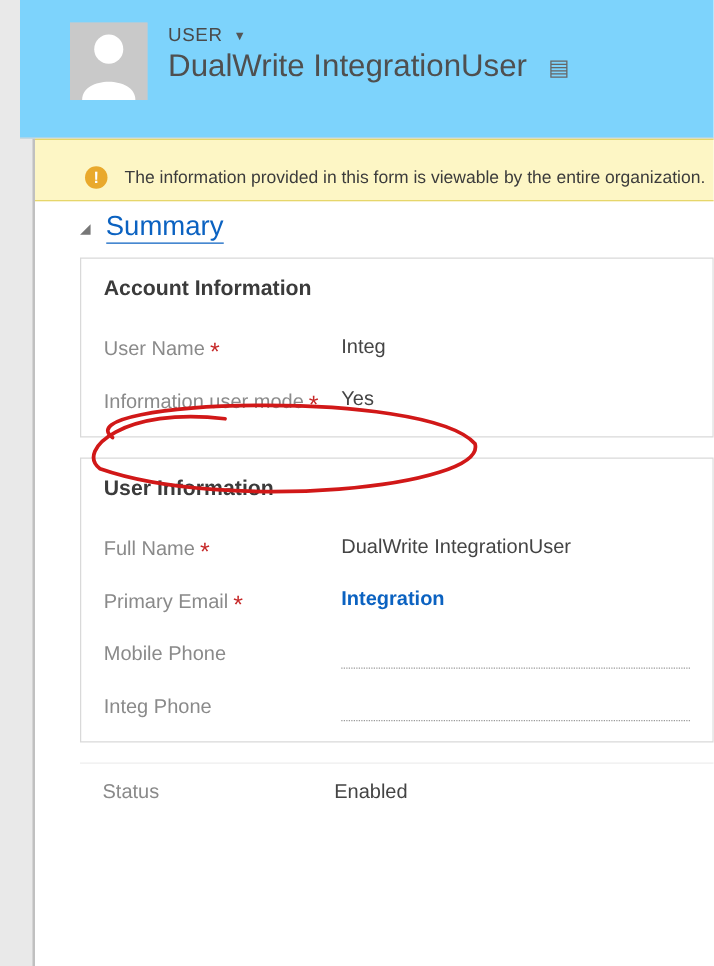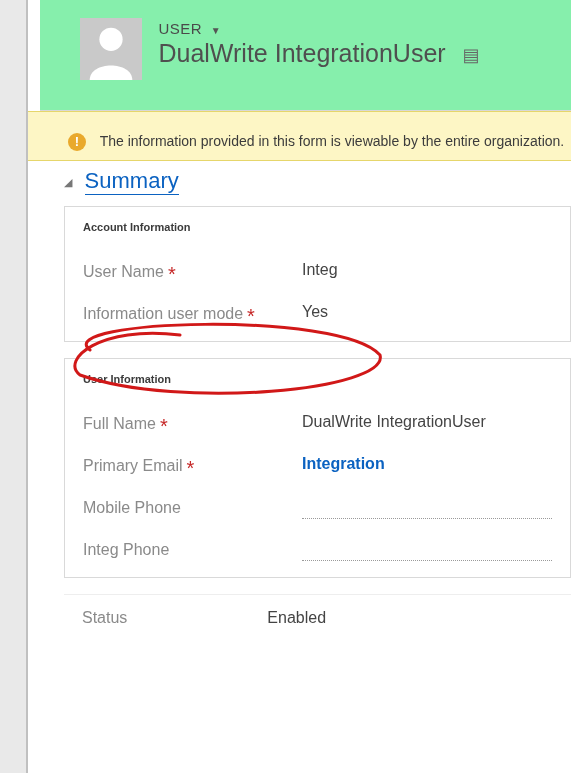--- a/index.html
+++ b/index.html
@@ -14,22 +14,22 @@
     .left-strip {
       position: absolute;
       left: 0; top: 0;
       width: 28px;
       height: 100%;
       background: #e9e9e9;
       border-right: 2px solid #c0c0c0;
     }
     .header {
       position: relative;
-      margin-left: 40px;
-      background: #86efac;
+      margin-left: 16px;
+      background: #7dd3fc;
       padding: 18px 20px 30px 40px;
       border-bottom: 1px solid #d8d8d8;
     }
     .avatar {
       display: inline-block;
       vertical-align: top;
       width: 62px; height: 62px;
       background: #c9c9c9;
       position: relative;
       margin-right: 12px;
@@ -109,21 +109,21 @@
     .section-toggle .label {
       border-bottom: 1px solid #0b62c1;
       padding-bottom: 1px;
     }
     .panel {
       border: 1px solid #d9d9d9;
       margin: 0 0 16px 0;
       padding: 14px 18px 6px 18px;
     }
     .panel-title {
-      font-size: 11px;
+      font-size: 17px;
       font-weight: 600;
       color: #3b3b3b;
       margin-bottom: 18px;
     }
     .field-row {
       display: flex;
       align-items: flex-start;
       padding: 10px 0;
     }
     .field-label {
@@ -140,21 +140,20 @@
       position: relative;
       top: 4px;
       margin-left: 4px;
     }
     .field-value {
       flex: 1;
       color: #444;
       font-size: 16px;
       min-height: 22px;
       padding-bottom: 2px;
-      margin-left: 29px;
     }
     .field-value.dotted {
       border-bottom: 1px dotted #9a9a9a;
       color: #666;
     }
     .field-value.link {
       color: #0b62c1;
       font-weight: 700;
     }
     .status-row {

